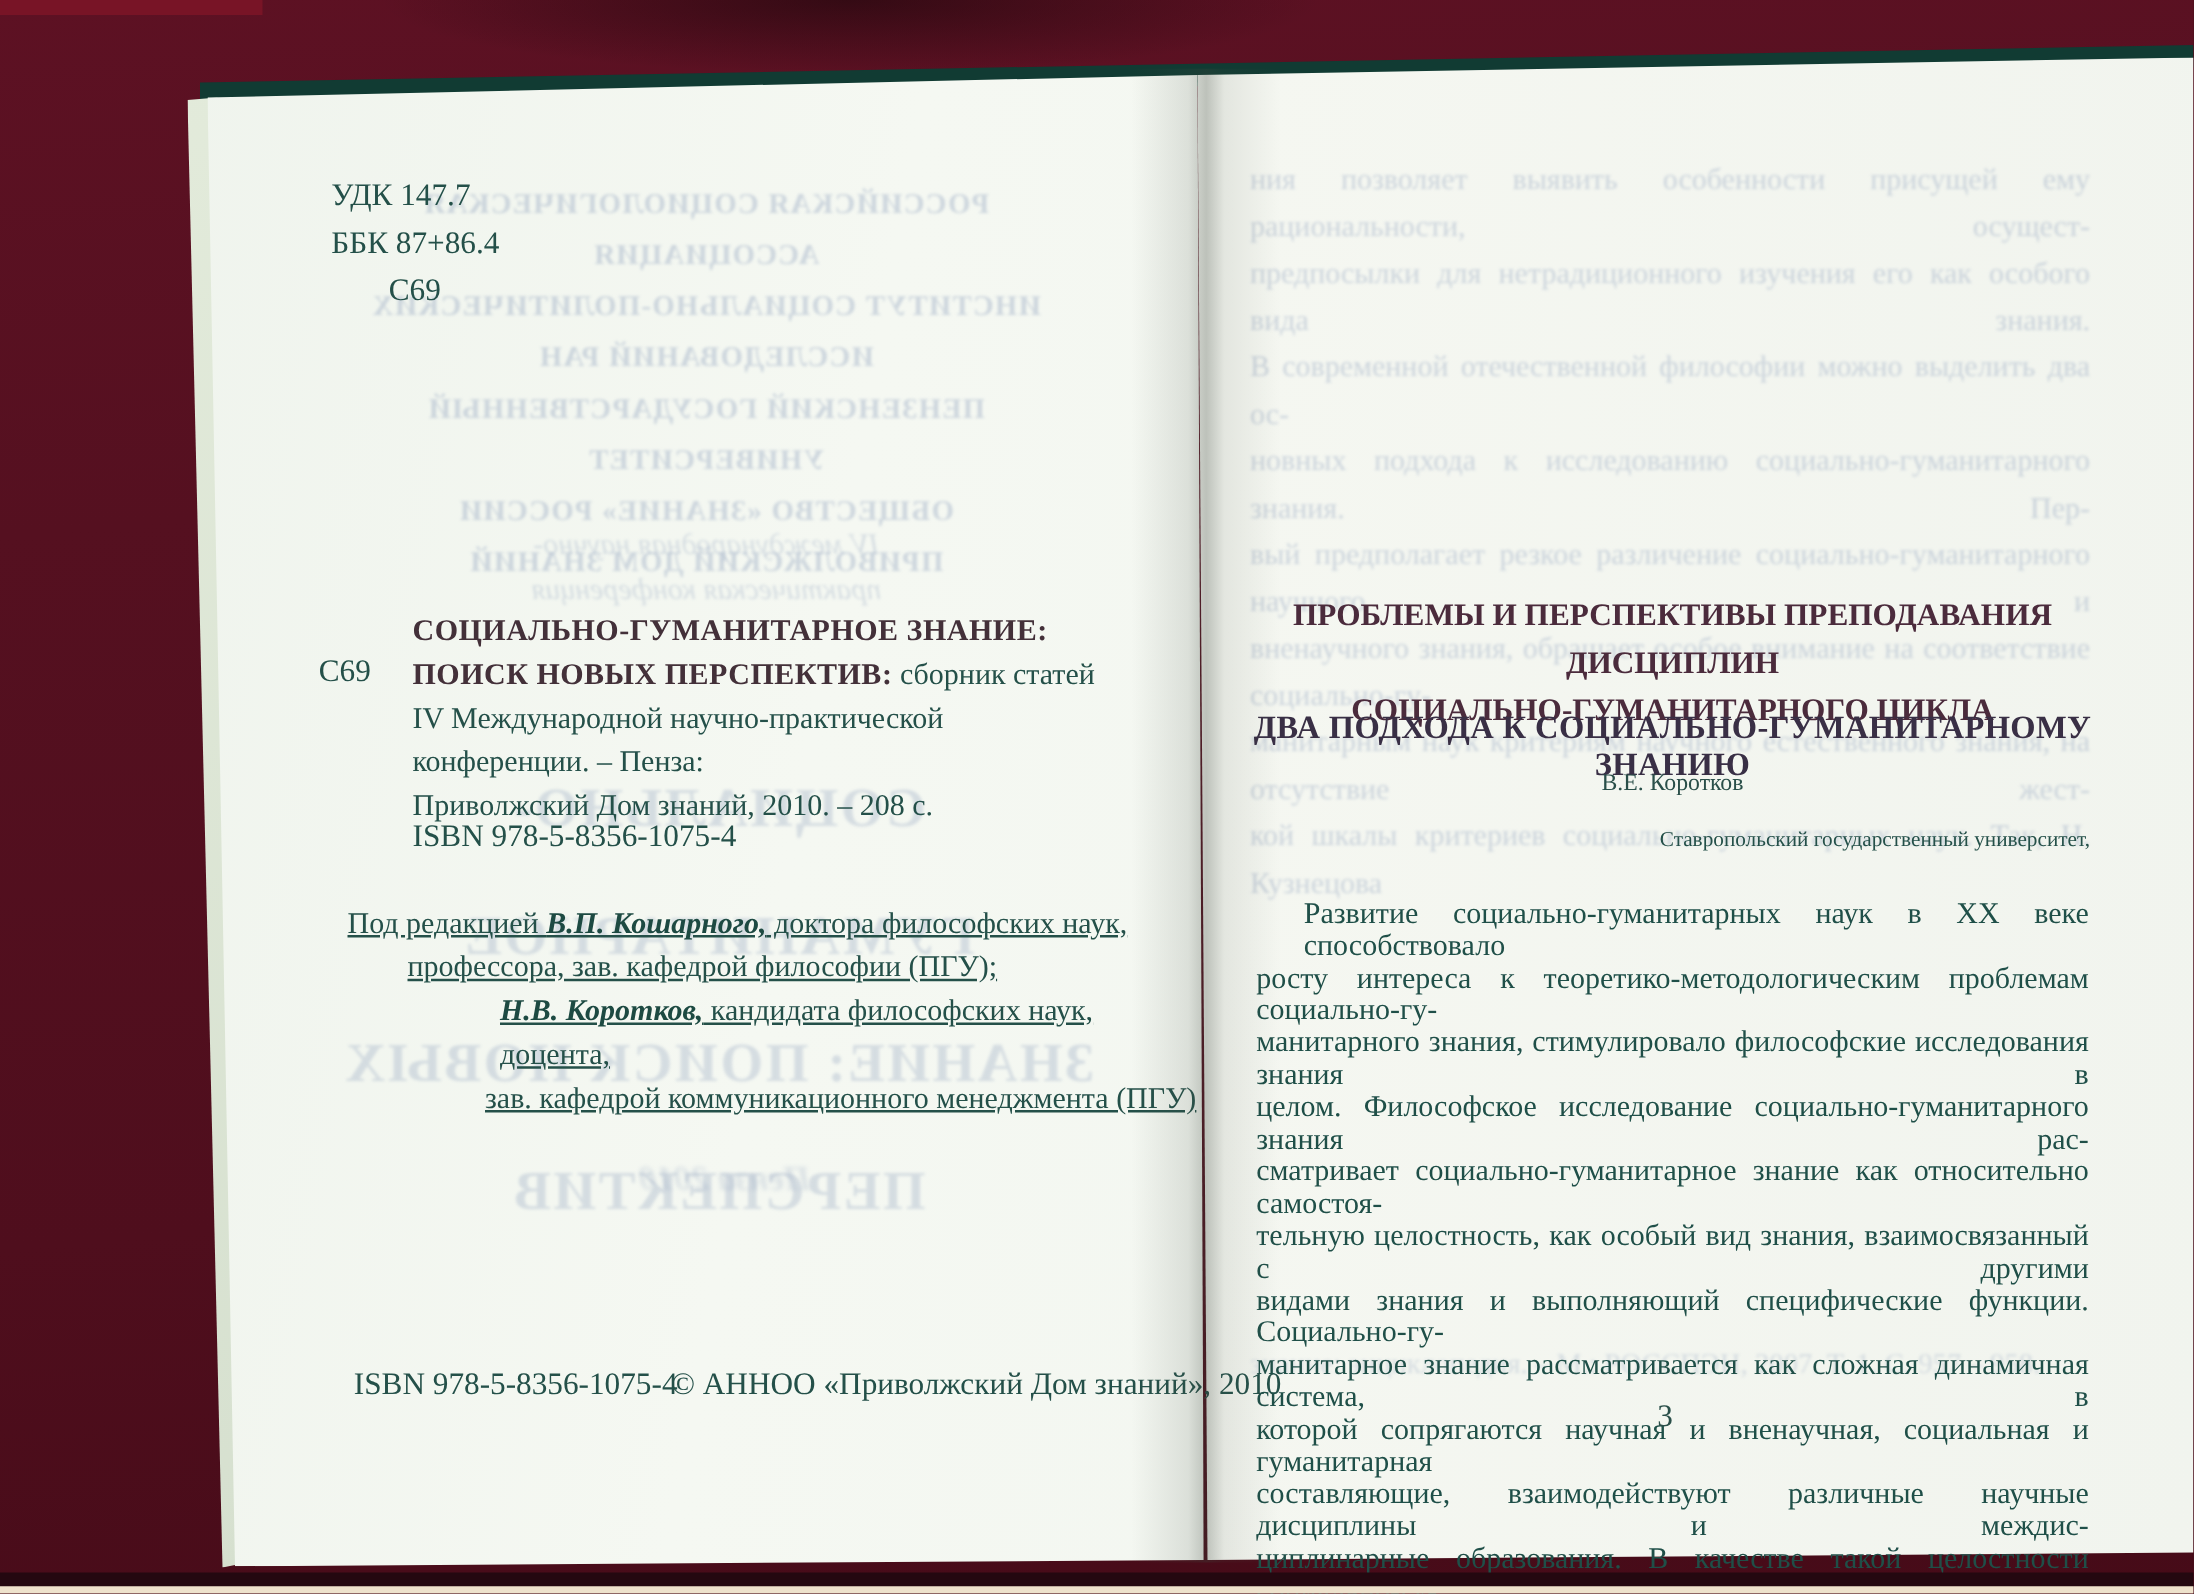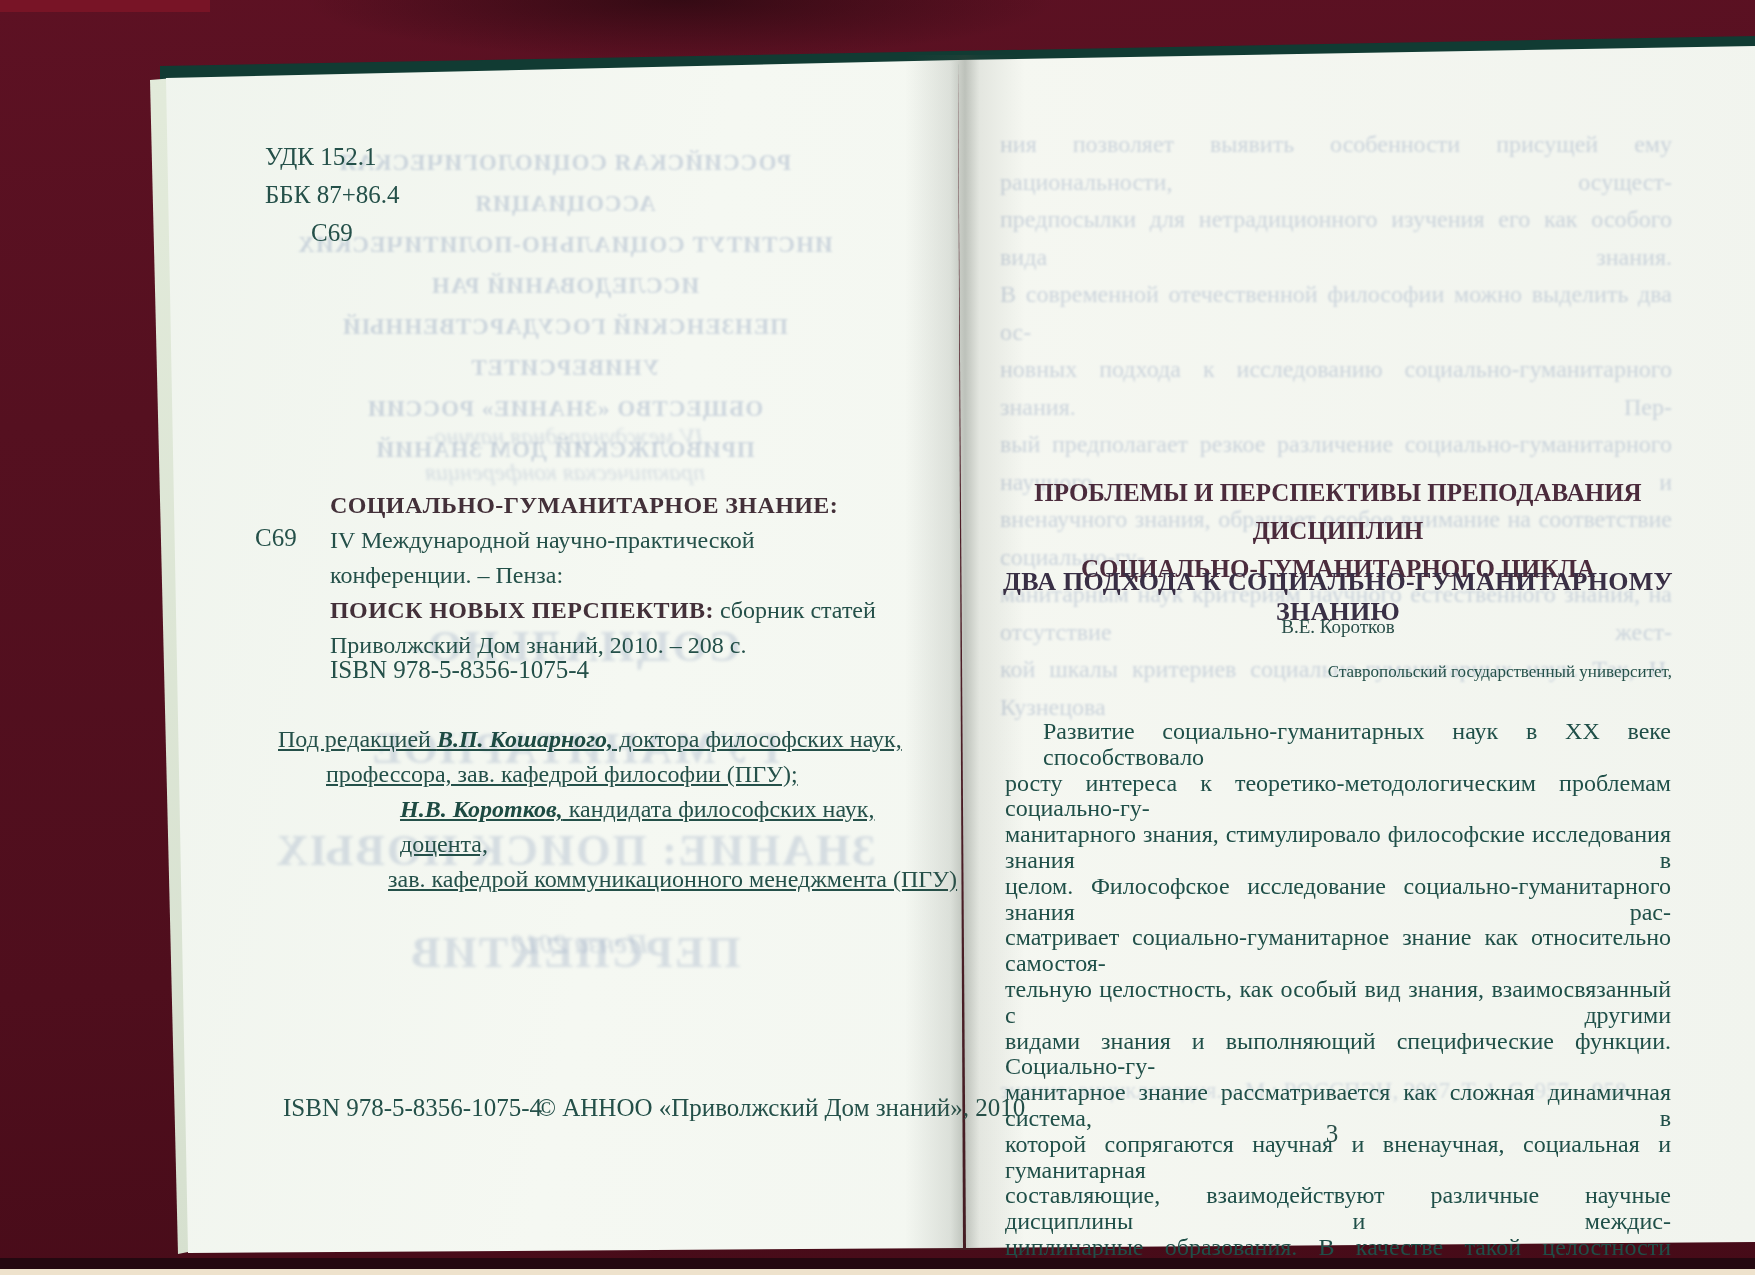--- a/index.html
+++ b/index.html
@@ -86,31 +86,31 @@
     </div>
   <div class="abs ghost mirror" id="ghost-left-title">
 
   <div>СОЦИАЛЬНО-ГУМАНИТАРНОЕ</div>
       <div>ЗНАНИЕ: ПОИСК НОВЫХ</div>
       <div>ПЕРСПЕКТИВ</div>
     </div>
   <div class="abs ghost mirror" id="ghost-left-imprint">Пенза 2010</div>
 
   <div class="abs ink" id="udk-block">
-    <div>УДК 152.1</div>
+    <div>УДК 147.7</div>
     <div>ББК 87+86.4</div>
     <div class="c69">С69</div>
   </div>
 
   <div class="abs ink" id="catalog-code">С69</div>
 
   <div class="abs ink" id="catalog">
     <div class="cat-bold ink-dark">СОЦИАЛЬНО-ГУМАНИТАРНОЕ ЗНАНИЕ:</div>
+    <div><span class="cat-bold ink-dark">ПОИСК НОВЫХ ПЕРСПЕКТИВ:</span><span> сборник статей</span></div>
     <div>IV Международной научно-практической конференции. – Пенза:</div>
-    <div><span class="cat-bold ink-dark">ПОИСК НОВЫХ ПЕРСПЕКТИВ:</span><span> сборник статей</span></div>
     <div>Приволжский Дом знаний, 2010. – 208 с.</div>
   </div>
 
   <div class="abs ink" id="catalog-isbn">ISBN 978-5-8356-1075-4</div>
 
   <div class="abs ink" id="editors">
     <div><span>Под редакцией </span><span class="ed-name">В.П. Кошарного,</span><span> доктора философских наук,</span></div>
     <div class="l2">профессора, зав. кафедрой философии (ПГУ);</div>
     <div class="l3"><span class="ed-name">Н.В. Коротков,</span><span> кандидата философских наук, доцента,</span></div>
     <div class="l4">зав. кафедрой коммуникационного менеджмента (ПГУ)</div>

